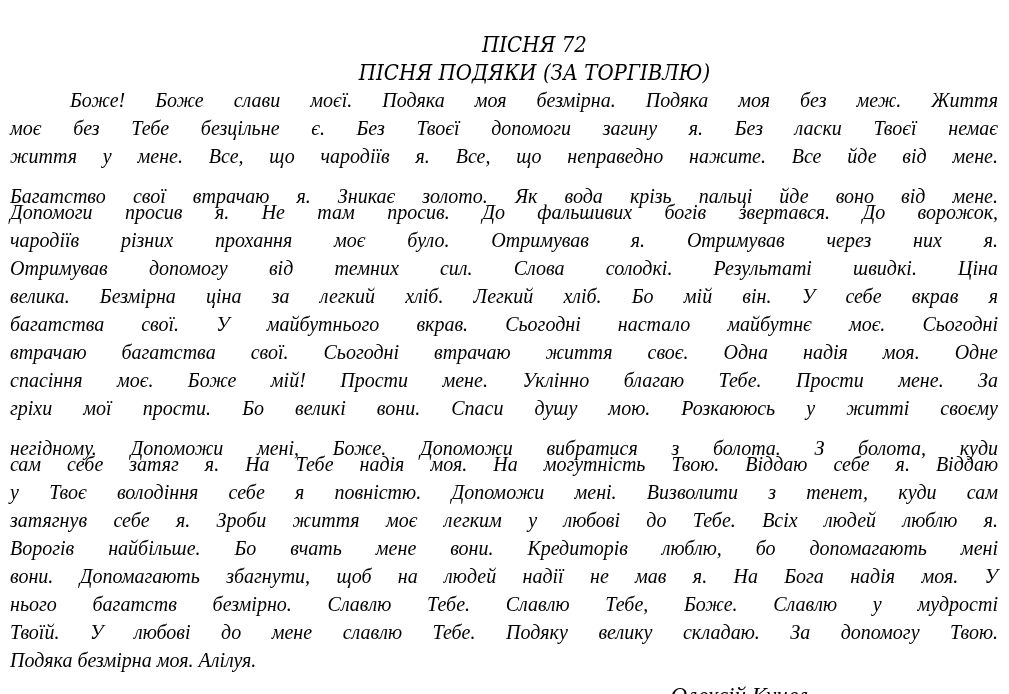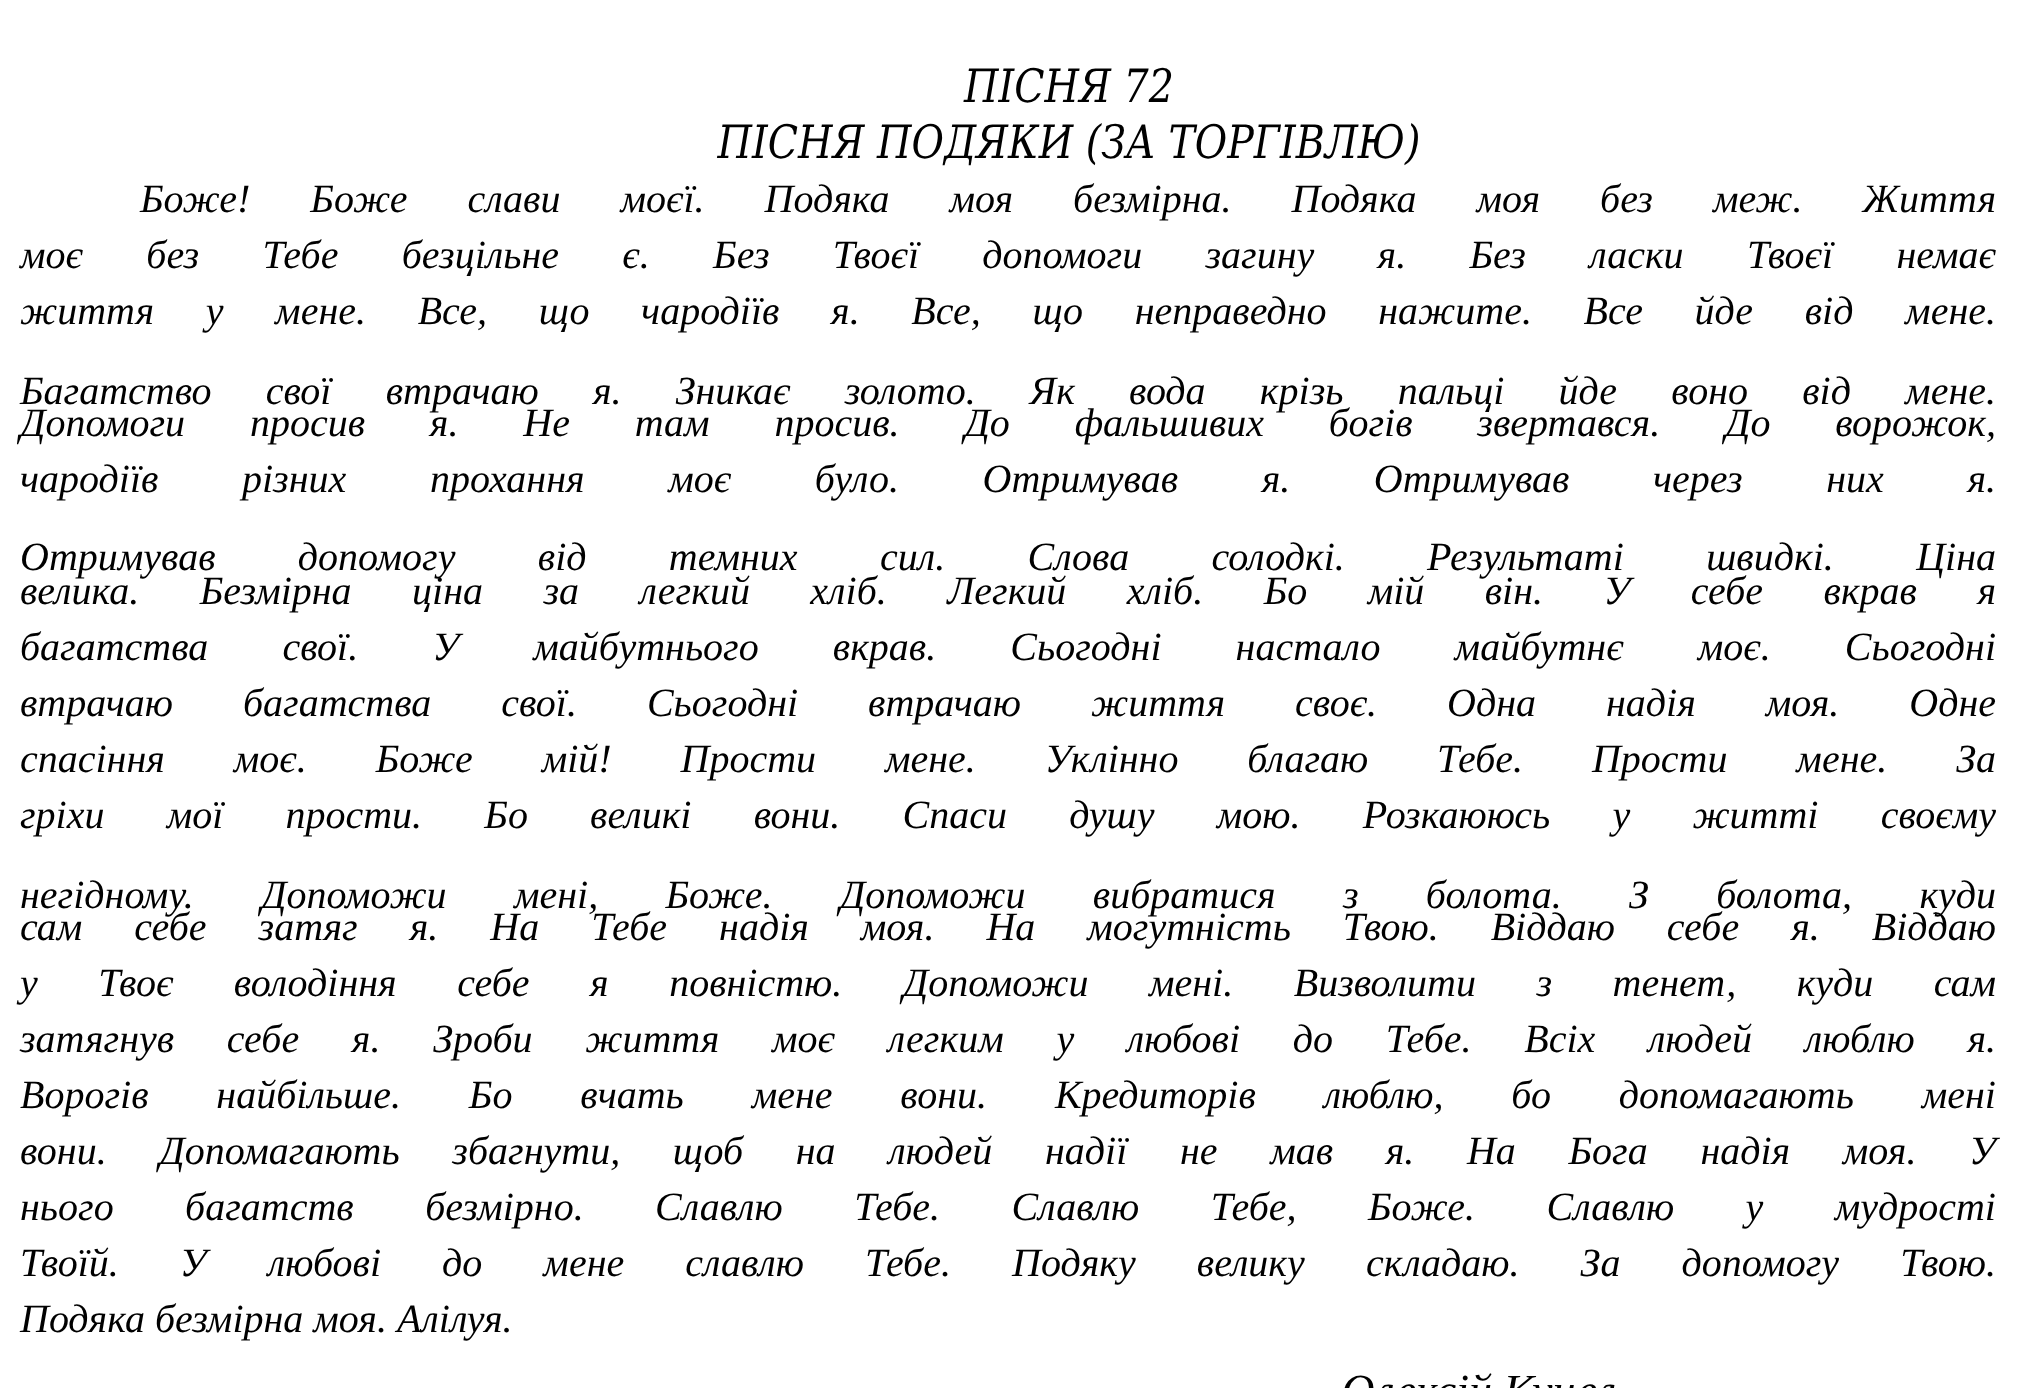--- a/index.html
+++ b/index.html
@@ -70,21 +70,21 @@
   <div class="title t1">ПІСНЯ 72</div>
   <div class="title t2">ПІСНЯ ПОДЯКИ (ЗА ТОРГІВЛЮ)</div>
 
   <div>
     <div class="line first" style="top:62px">Боже! Боже слави моєї. Подяка моя безмірна. Подяка моя без меж. Життя</div>
     <div class="line" style="top:90px">моє без Тебе безцільне є. Без Твоєї допомоги загину я. Без ласки Твоєї немає</div>
     <div class="line" style="top:118px">життя у мене. Все, що чародіїв я. Все, що неправедно нажите. Все йде від мене.</div>
     <div class="line" style="top:158px">Багатство свої втрачаю я. Зникає золото. Як вода крізь пальці йде воно від мене.</div>
     <div class="line" style="top:174px">Допомоги просив я. Не там просив. До фальшивих богів звертався. До ворожок,</div>
     <div class="line" style="top:202px">чародіїв різних прохання моє було. Отримував я. Отримував через них я.</div>
-    <div class="line" style="top:241px">Отримував допомогу від темних сил. Слова солодкі. Результаті швидкі. Ціна</div>
+    <div class="line" style="top:230px">Отримував допомогу від темних сил. Слова солодкі. Результаті швидкі. Ціна</div>
     <div class="line" style="top:258px">велика. Безмірна ціна за легкий хліб. Легкий хліб. Бо мій він. У себе вкрав я</div>
     <div class="line" style="top:286px">багатства свої. У майбутнього вкрав. Сьогодні настало майбутнє моє. Сьогодні</div>
     <div class="line" style="top:314px">втрачаю багатства свої. Сьогодні втрачаю життя своє. Одна надія моя. Одне</div>
     <div class="line" style="top:342px">спасіння моє. Боже мій! Прости мене. Уклінно благаю Тебе. Прости мене. За</div>
     <div class="line" style="top:370px">гріхи мої прости.  Бо великі вони. Спаси душу мою. Розкаююсь у житті своєму</div>
     <div class="line" style="top:410px">негідному. Допоможи мені, Боже. Допоможи вибратися з болота. З болота, куди</div>
     <div class="line" style="top:426px">сам себе затяг я. На Тебе надія моя. На могутність Твою. Віддаю себе я. Віддаю</div>
     <div class="line" style="top:454px">у Твоє володіння себе я повністю. Допоможи мені. Визволити з тенет, куди сам</div>
     <div class="line" style="top:482px">затягнув себе я. Зроби життя моє легким у любові до Тебе. Всіх людей люблю я.</div>
     <div class="line" style="top:510px">Ворогів найбільше. Бо вчать мене вони. Кредиторів люблю, бо допомагають мені</div>

